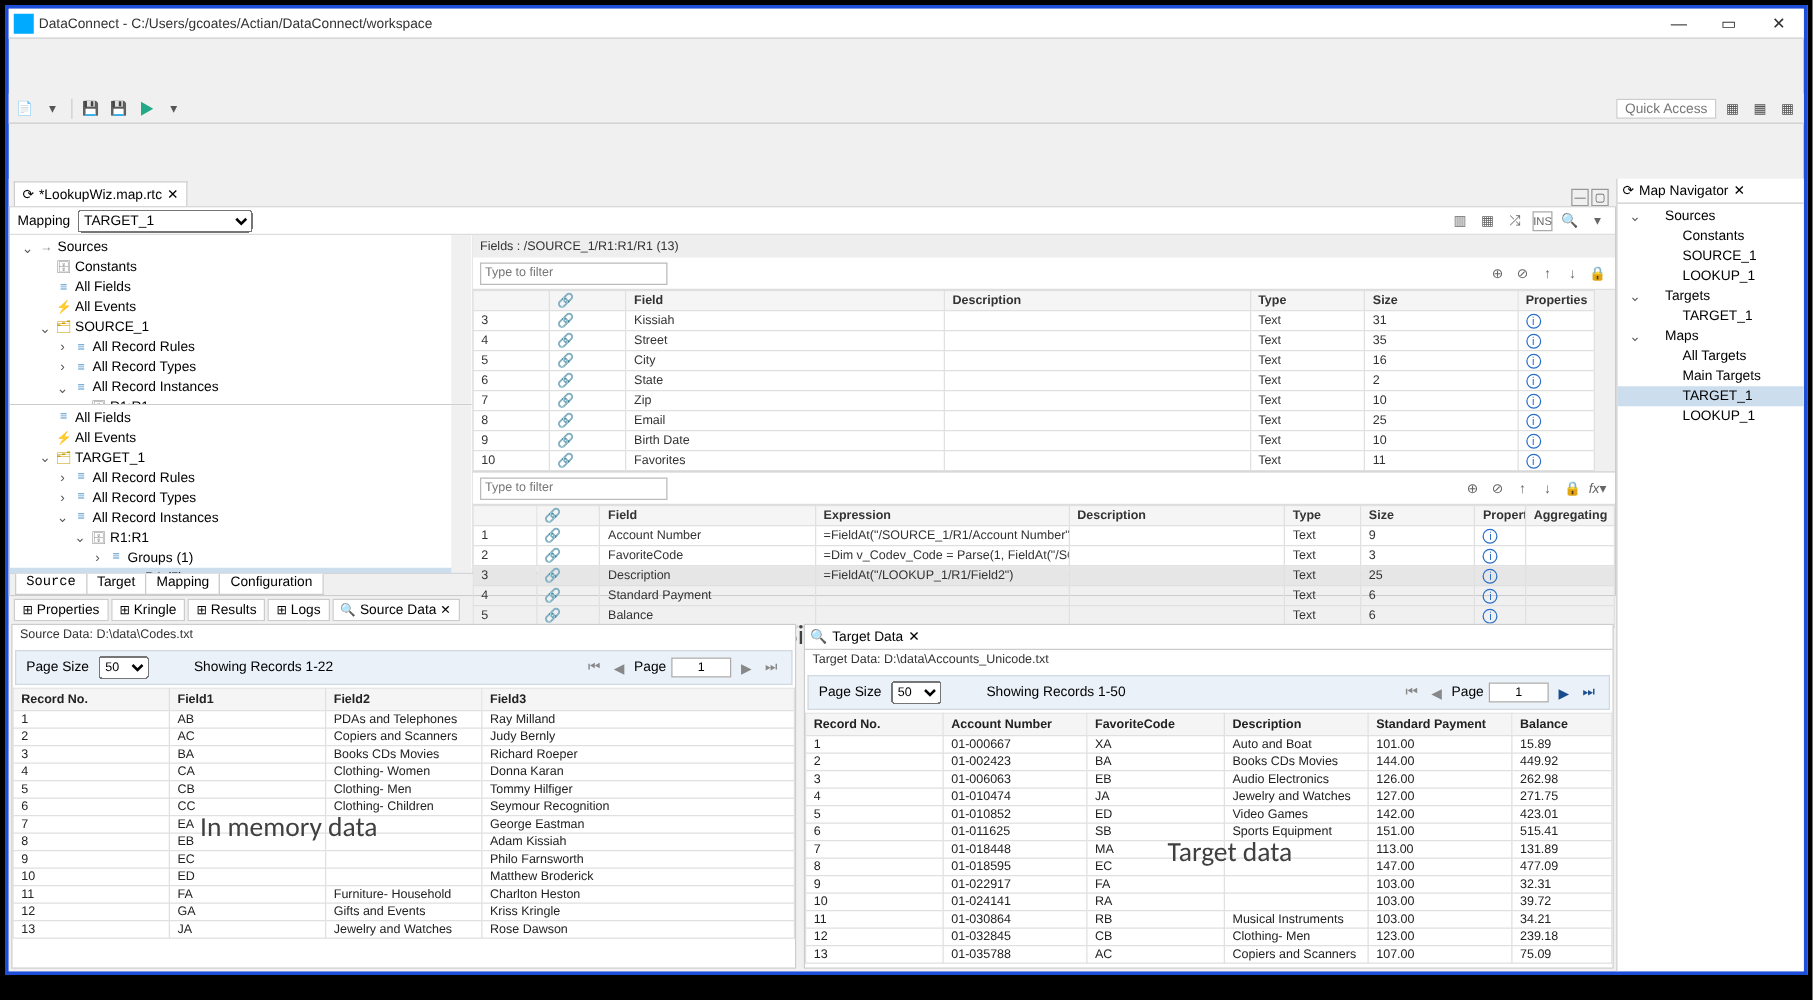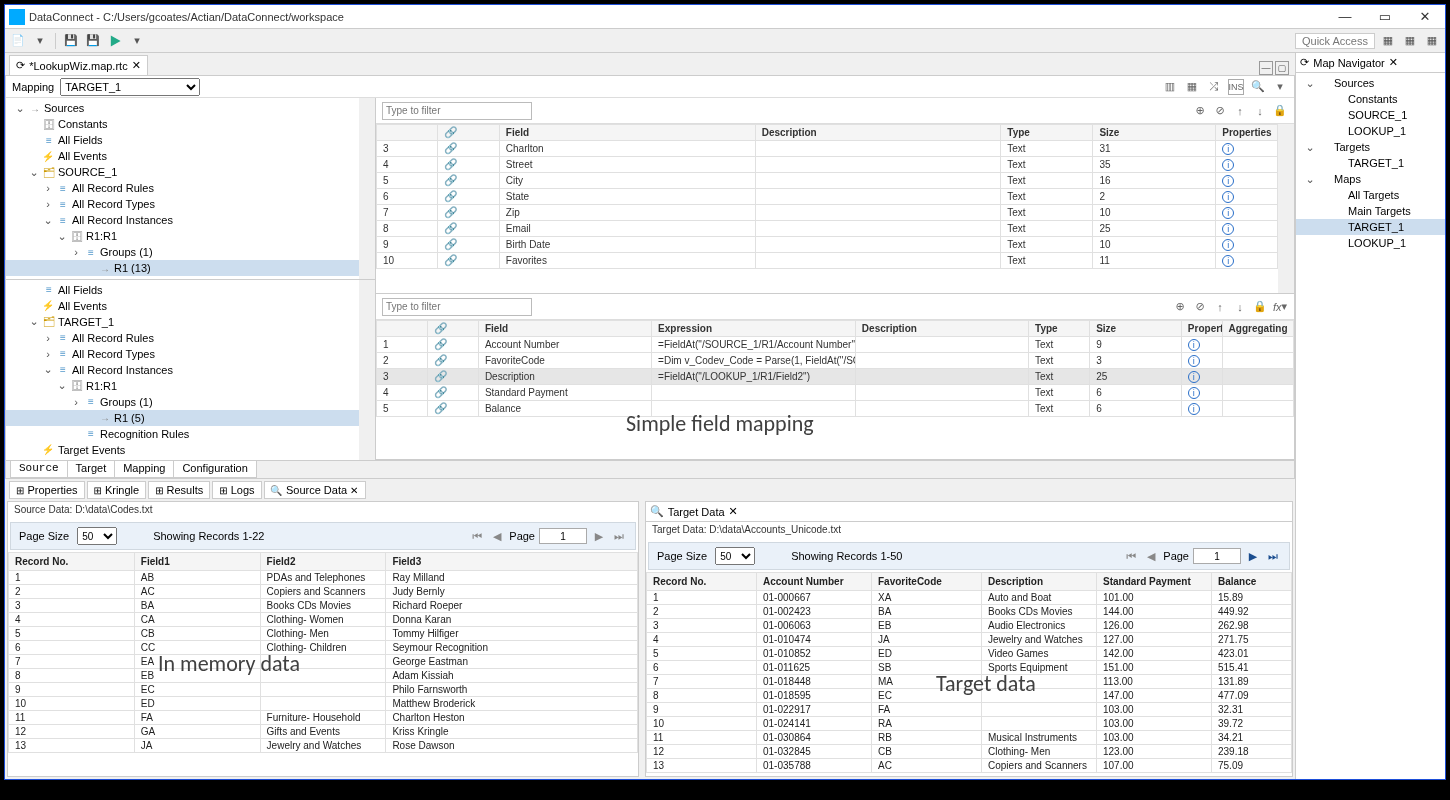--- a/index.html
+++ b/index.html
@@ -1,17 +1,17 @@
 <!DOCTYPE html>
 <html><head>
 <meta charset="utf-8">
 <style>
 * { margin:0; padding:0; box-sizing:border-box; font-family:"Segoe UI",Tahoma,sans-serif; font-size:11px; }
 body { background:#000; width:1450px; height:800px; }
-.window { position:absolute; top:4px; left:4px; right:4px; bottom:20px; background:#f0f0f0; border:1px solid #1d4ed8; display:flex; flex-direction:column; }
+.window { position:absolute; top:4px; left:4px; right:4px; bottom:20px; background:#f0f0f0; border:3px solid #1d4ed8; display:flex; flex-direction:column;gap:44px; }
 .titlebar { height:24px; background:#fff; display:flex; align-items:center; padding-left:4px; border-bottom:1px solid #ccc; }
 .titlebar .icon { width:16px; height:16px; background:#0af; margin-right:4px; }
 .titlebar .title { flex:1; color:#333; }
 .wincontrols { display:flex; }
 .winbtn { width:40px; height:20px; display:flex; align-items:center; justify-content:center; color:#333; font-size:13px; }
 .menubar { height:20px; display:flex; align-items:center; padding-left:6px; gap:12px; background:#f0f0f0; }
 .menubar span { color:#333; cursor:default; }
 .toolbar { height:24px; display:flex; align-items:center; padding:0 4px; gap:4px; background:#f0f0f0; border-bottom:1px solid #ccc; }
 .tbtn { width:18px; height:18px; display:flex; align-items:center; justify-content:center; color:#555; }
 .tbtn svg { width:14px; height:14px; }
@@ -285,20 +285,21 @@
                     <span class="ti ev">⚡</span>
                     <span>Target Events</span>
                   </div>
                 </div>
               <div class="sbar"></div>
             </div>
           </div>
 
           <div class="grid-pane">
             <div class="grid-sec" style="height:196px;">
+              <div class="hdr">Fields : /SOURCE_1/R1:R1/R1 (13)</div>
               <div class="filter-row">
                 <input placeholder="Type to filter" style="">
                 <div class="spacer"></div>
                 <span class="ric">⊕</span>
                 <span class="ric">⊘</span>
                 <span class="ric">↑</span>
                 <span class="ric">↓</span>
                 <span class="ric">🔒</span>
               </div>
               <div class="gwrap">
@@ -322,21 +323,21 @@
                         <th>Type</th>
                         <th>Size</th>
                         <th>Properties</th>
                         <th></th>
                       </tr>
                     </thead>
                     <tbody>
                       <tr>
                         <td>3</td>
                         <td><span class="link-ic">🔗</span></td>
-                        <td>Charlton</td>
+                        <td>Kissiah</td>
                         <td></td>
                         <td>Text</td>
                         <td>31</td>
                         <td><span class="info-ic">i</span></td>
                         <td></td>
                       </tr>
                       <tr>
                         <td>4</td>
                         <td><span class="link-ic">🔗</span></td>
                         <td>Street</td>

